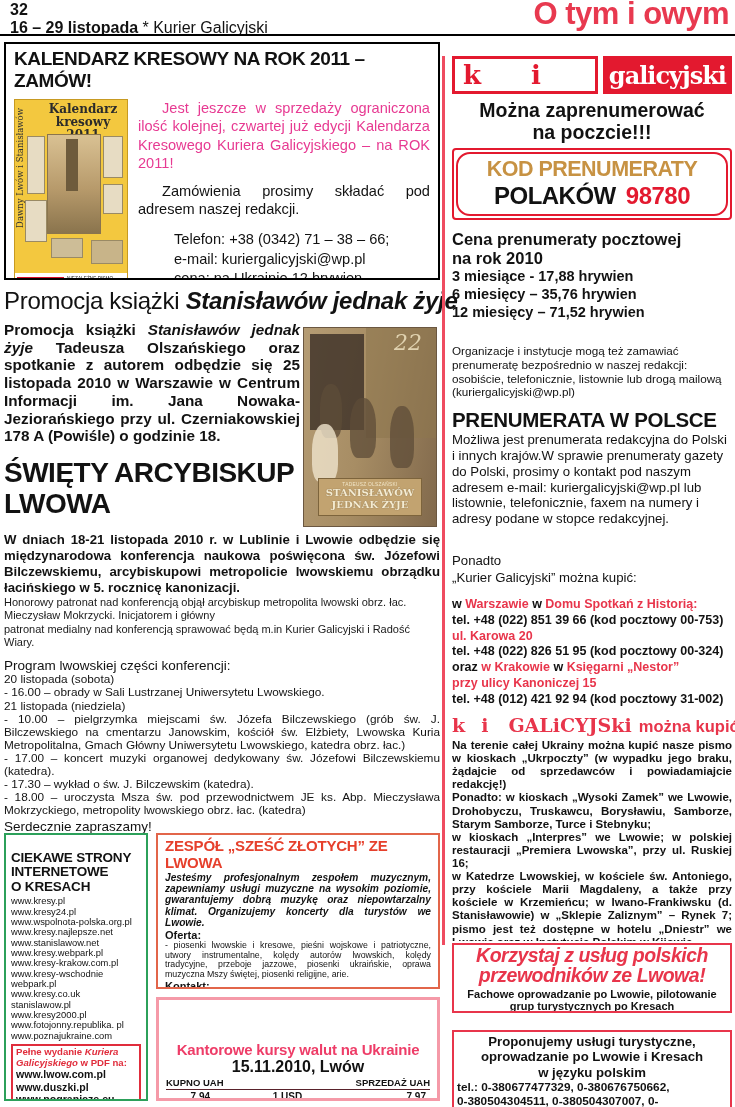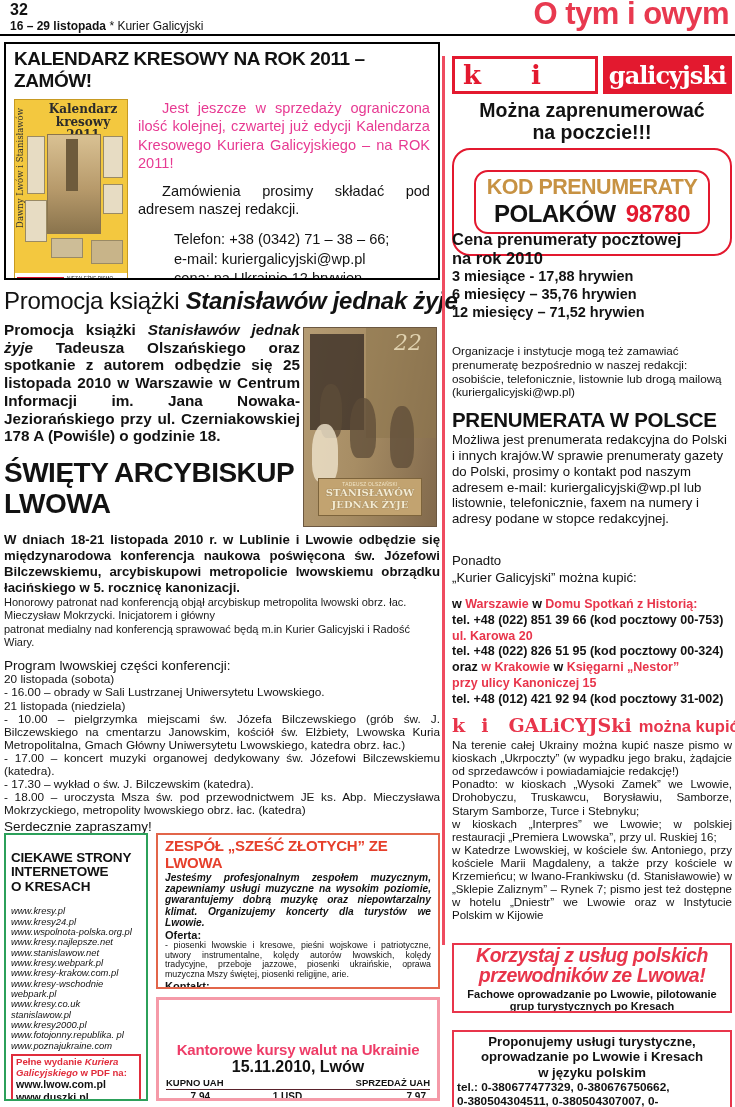--- a/index.html
+++ b/index.html
@@ -1,21 +1,21 @@
 <!DOCTYPE html>
 <html><head>
 <meta charset="utf-8">
 <style>
   html,body{margin:0;padding:0;background:#e9e9e9;}
   .page{position:relative;width:735px;height:1107px;background:#fff;overflow:hidden;
         font-family:"Liberation Sans",sans-serif;color:#121212;}
   
   .hdr-line{position:absolute;left:0;top:34px;width:735px;height:2px;background:#000;}
   .pageno{position:absolute;left:10px;top:1px;font-size:16px;font-weight:bold;}
-  .dateline{position:absolute;left:10px;top:19px;font-size:12px;}
+  .dateline{position:absolute;left:10px;top:19px;font-size:16px;}
   .dateline b{font-weight:bold;}
   .sec-title{position:absolute;right:6px;top:-4px;font-size:31px;font-weight:bold;
              color:#e8394f;letter-spacing:-0.5px;}
   
   .col-left{position:absolute;left:4px;top:42px;width:436px;height:1061px;}
   .divider{position:absolute;left:442px;top:56px;width:3px;height:889px;background:#ef4c60;}
   .col-right{position:absolute;left:452px;top:56px;width:280px;height:1048px;}
   
   .cal-box{position:absolute;left:0;top:0;right:0;height:238px;border:2px solid #000;
            padding:3px 8px;box-sizing:border-box;overflow:hidden;}
@@ -77,21 +77,21 @@
   .conf-lead{font-size:13.2px;font-weight:bold;line-height:1.2;text-align:justify;margin:0;}
   .conf-light{font-size:11px;line-height:1.16;margin:1px 0 0;color:#1a1a1a;}
   .prog-intro{font-size:13.5px;margin-top:10px;}
   .program div{font-size:11.8px;line-height:1.11;text-align:justify;}
   .closing{font-size:13.5px;margin-top:2px;}
   
   .bottom-row{position:absolute;left:0;top:791px;right:0;display:flex;gap:8px;}
   .web-box{flex:none;width:144px;height:268px;border:2px solid #2ca05a;box-sizing:border-box;
            padding:16px 5px;overflow:hidden;}
   .web-title{font-size:13.5px;font-weight:bold;line-height:1.07;letter-spacing:-0.2px;}
-  .web-links{margin-top:12px;font-style:italic;}
+  .web-links{margin-top:2px;}
   .web-links div{font-size:9.4px;line-height:1.1;}
   .pdf-box{border:2px solid #e02d3c;margin-top:3px;padding:1px 3px;}
   .pdf-intro{font-size:9.6px;line-height:1.1;color:#e02d3c;font-weight:bold;}
   .pdf-intro .it{font-style:italic;}
   .pdf-links div{font-size:10.6px;font-weight:bold;line-height:1.18;}
   .right-stack{flex:1;display:flex;flex-direction:column;gap:8px;}
   .band-box{height:156px;border:2px solid #e2654a;box-sizing:border-box;padding:2px 7px;overflow:hidden;}
   .band-title{font-size:15px;font-weight:bold;color:#e6402c;letter-spacing:-0.2px;}
   .band-lead{font-size:10.2px;font-weight:bold;font-style:italic;line-height:1.1;text-align:justify;margin-top:1px;}
   .band-label{font-size:11px;font-weight:bold;margin-top:1px;}
@@ -108,42 +108,42 @@
   .fx-row span:nth-child(3){text-align:right;padding-right:4px;}
   
   .logo-row{position:absolute;left:0;top:0;right:0;height:38px;display:flex;gap:5px;}
   .logo-ki{flex:1.02;border:3px solid #e3192f;box-sizing:border-box;display:flex;align-items:center;
            font-family:"DejaVu Serif",serif;font-weight:bold;color:#e3192f;font-size:26px;padding:0 0 0 8px;}
   .logo-ki .i2{margin-left:50px;}
   .logo-gal{flex:1;background:#e3192f;color:#fff;display:flex;align-items:center;justify-content:center;
             font-family:"DejaVu Serif",serif;font-weight:bold;font-size:24px;letter-spacing:-1px;}
   .headline{position:absolute;left:0;top:44px;right:0;text-align:center;font-size:19.5px;
             font-weight:bold;line-height:1.12;}
-  .kod-outer{position:absolute;left:0;top:92px;right:0;border:2px solid #e3192f;border-radius:18px;padding:20px;}
+  .kod-outer{position:absolute;left:0;top:92px;right:0;border:2px solid #e3192f;border-radius:4px;padding:2px;}
   .kod-inner{border:2px solid #e3192f;border-radius:14px;text-align:center;padding:3px 0 4px;}
   .kod-label{color:#c79243;font-weight:bold;font-size:21.5px;letter-spacing:-0.5px;}
   .kod-line2{font-size:24px;font-weight:bold;letter-spacing:-0.5px;}
   .kod-num{color:#e3192f;margin-left:10px;}
   .price-block{position:absolute;left:0;top:174px;right:0;}
   .price-title{font-size:16.5px;font-weight:bold;line-height:1.16;}
   .price-lines div{font-size:14.5px;font-weight:bold;line-height:1.24;}
   .org-note{position:absolute;left:0;top:288px;right:4px;font-size:11.7px;line-height:1.18;}
   .pl-sec{position:absolute;left:0;top:352px;right:0;}
   .pl-title{font-size:20.5px;font-weight:bold;letter-spacing:-0.3px;}
   .pl-text{font-size:13.2px;line-height:1.2;}
   .ponadto{position:absolute;left:0;top:497px;font-size:13.2px;line-height:1.26;}
   .addr{position:absolute;left:0;top:541px;right:0;font-size:12.5px;font-weight:bold;line-height:1.26;}
   .red{color:#e8354b;}
   .ki2{position:absolute;left:0;top:658px;color:#e8354b;white-space:nowrap;}
   .ki2 .srf{font-family:"DejaVu Serif",serif;font-weight:bold;font-size:19px;}
   .ki2 .gap1{margin-left:16px;}
   .ki2 .gap2{margin-left:20px;}
   .ki2 .sans{font-size:16.5px;font-weight:bold;margin-left:7px;}
   .buy{position:absolute;left:0;top:683px;right:0;height:202px;overflow:hidden;
-       font-size:11.5px;font-weight:normal;line-height:1.14;text-align:justify;}
+       font-size:11.5px;font-weight:bold;line-height:1.14;text-align:justify;}
   .guides-box{position:absolute;left:0;top:887px;right:0;height:70px;border:2px solid #e8354b;
               box-sizing:border-box;text-align:center;padding:1px 2px;overflow:hidden;}
   .g-title{color:#e8354b;font-weight:bold;font-style:italic;font-size:19.5px;line-height:1.02;
            letter-spacing:-0.5px;}
   .g-text{font-size:11px;font-weight:bold;line-height:1.12;margin-top:2px;}
   .g-tel{font-size:11.5px;font-weight:bold;}
   .tours-box{position:absolute;left:0;top:974px;right:0;height:88px;border:2px solid #e8354b;
              box-sizing:border-box;padding:2px 3px;overflow:hidden;}
   .t-text{text-align:center;font-size:13.2px;font-weight:bold;line-height:1.16;}
   .t-tel{text-align:left;font-size:11.8px;font-weight:bold;line-height:1.22;}

